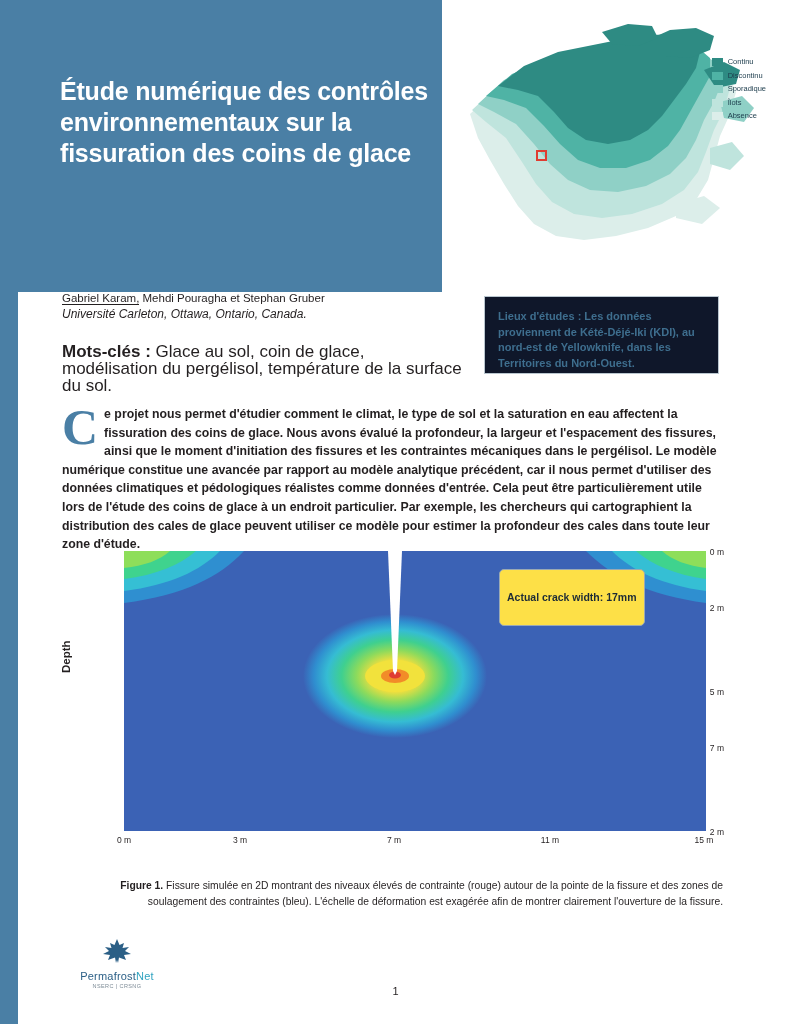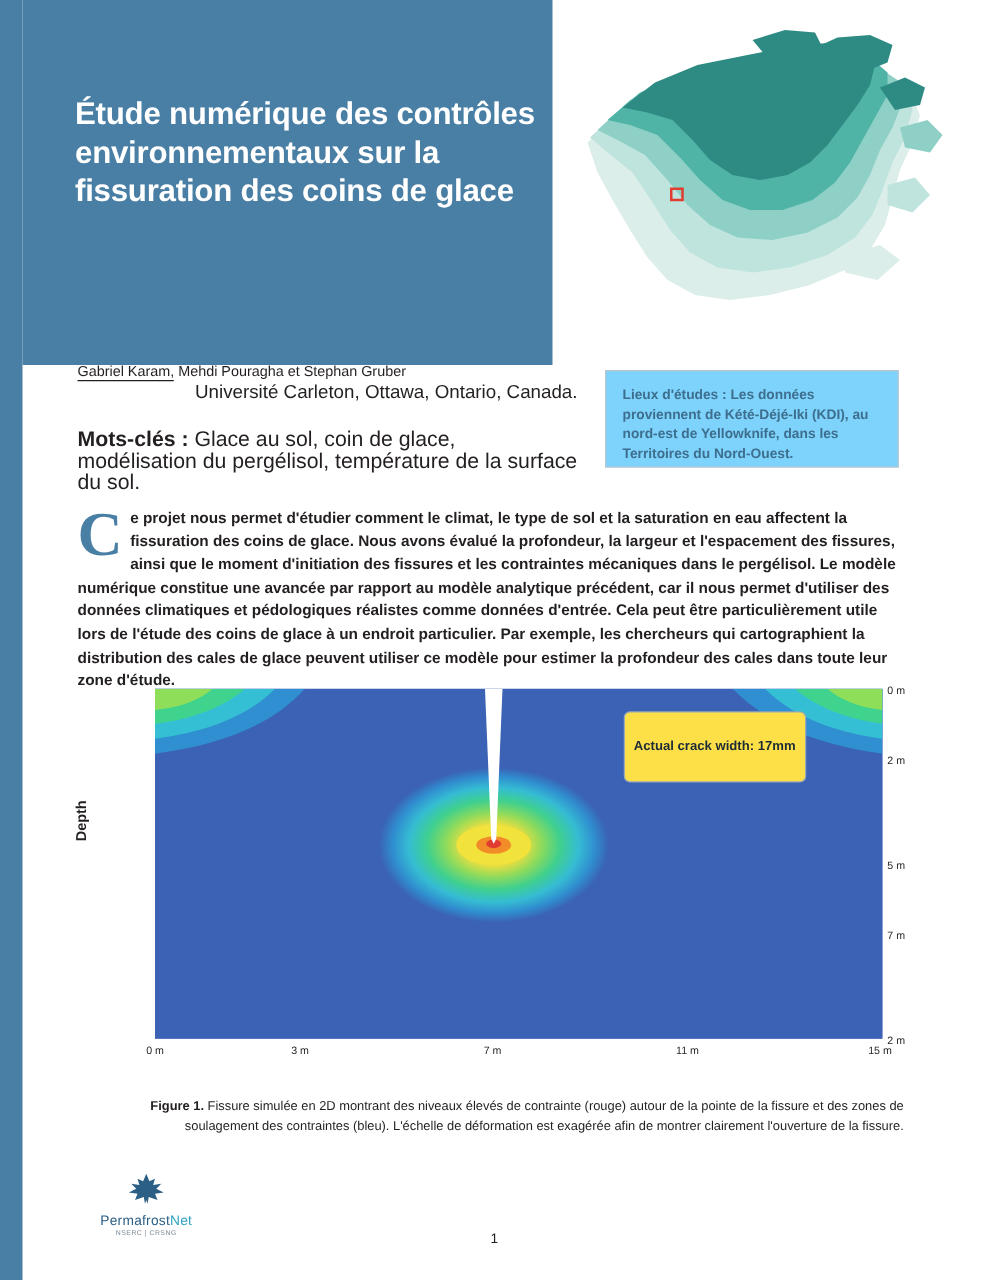--- a/index.html
+++ b/index.html
@@ -75,42 +75,42 @@
     left: 62px;
     top: 290px;
     width: 400px;
     font-size: 11.5px;
     line-height: 16px;
   }
   .author-lead {
     border-bottom: 1px solid #231f20;
   }
   .affil {
-    font-size: 15px;
-    text-align: right;
+    font-style: italic;
+    font-size: 12px;
   }
   .keywords {
     position: absolute;
     left: 62px;
     top: 343px;
     width: 400px;
     font-size: 17px;
     line-height: 17px;
   }
   .keywords b { font-weight: bold; }
 
   
   .studybox {
     position: absolute;
     left: 484px;
     top: 296px;
     width: 235px;
     height: 78px;
     border: 1px solid #b9c6cf;
-    background: #7dd3fc;
+    background: #0f172a;
     box-sizing: border-box;
   }
   .studybox-text {
     position: absolute;
     left: 13px;
     top: 12px;
     width: 212px;
     font-size: 11px;
     line-height: 15.5px;
     font-weight: bold;
@@ -273,20 +273,42 @@
 
     <path fill="#2e8b83" d="M196,22 L218,12 L244,10 L262,18 L258,32 L238,40 L214,38 Z"></path>
     <path fill="#2e8b83" d="M150,14 L176,6 L200,8 L206,20 L186,28 L160,26 Z"></path>
     <path fill="#2e8b83" d="M252,52 L272,44 L288,52 L284,66 L264,70 Z"></path>
     <path fill="#8fd0c6" d="M268,84 L290,78 L302,90 L292,104 L272,100 Z"></path>
     <path fill="#bfe4dd" d="M258,130 L280,124 L292,138 L278,152 L258,146 Z"></path>
     <path fill="#dceeea" d="M224,186 L252,178 L268,190 L250,206 L224,200 Z"></path>
 
     <rect x="85" y="133" width="9" height="9" fill="none" stroke="#e03c31" stroke-width="2"></rect>
   </svg>
+  <div class="legend">
+    <div class="legend-row">
+      <span class="legend-sw" style="background:#2e8b83"></span>
+      <span>Continu</span>
+    </div>
+    <div class="legend-row">
+      <span class="legend-sw" style="background:#4fb3a5"></span>
+      <span>Discontinu</span>
+    </div>
+    <div class="legend-row">
+      <span class="legend-sw" style="background:#8fd0c6"></span>
+      <span>Sporadique</span>
+    </div>
+    <div class="legend-row">
+      <span class="legend-sw" style="background:#bfe4dd"></span>
+      <span>Îlots</span>
+    </div>
+    <div class="legend-row">
+      <span class="legend-sw" style="background:#dceeea"></span>
+      <span>Absence</span>
+    </div>
+  </div>
 </div>
 
 <div class="authors">
   <div>
     <span class="author-lead">Gabriel Karam,</span><span> Mehdi Pouragha et Stephan Gruber</span>
   </div>
   <div class="affil">Université Carleton, Ottawa, Ontario, Canada.</div>
 </div>
 
 <div class="keywords">

